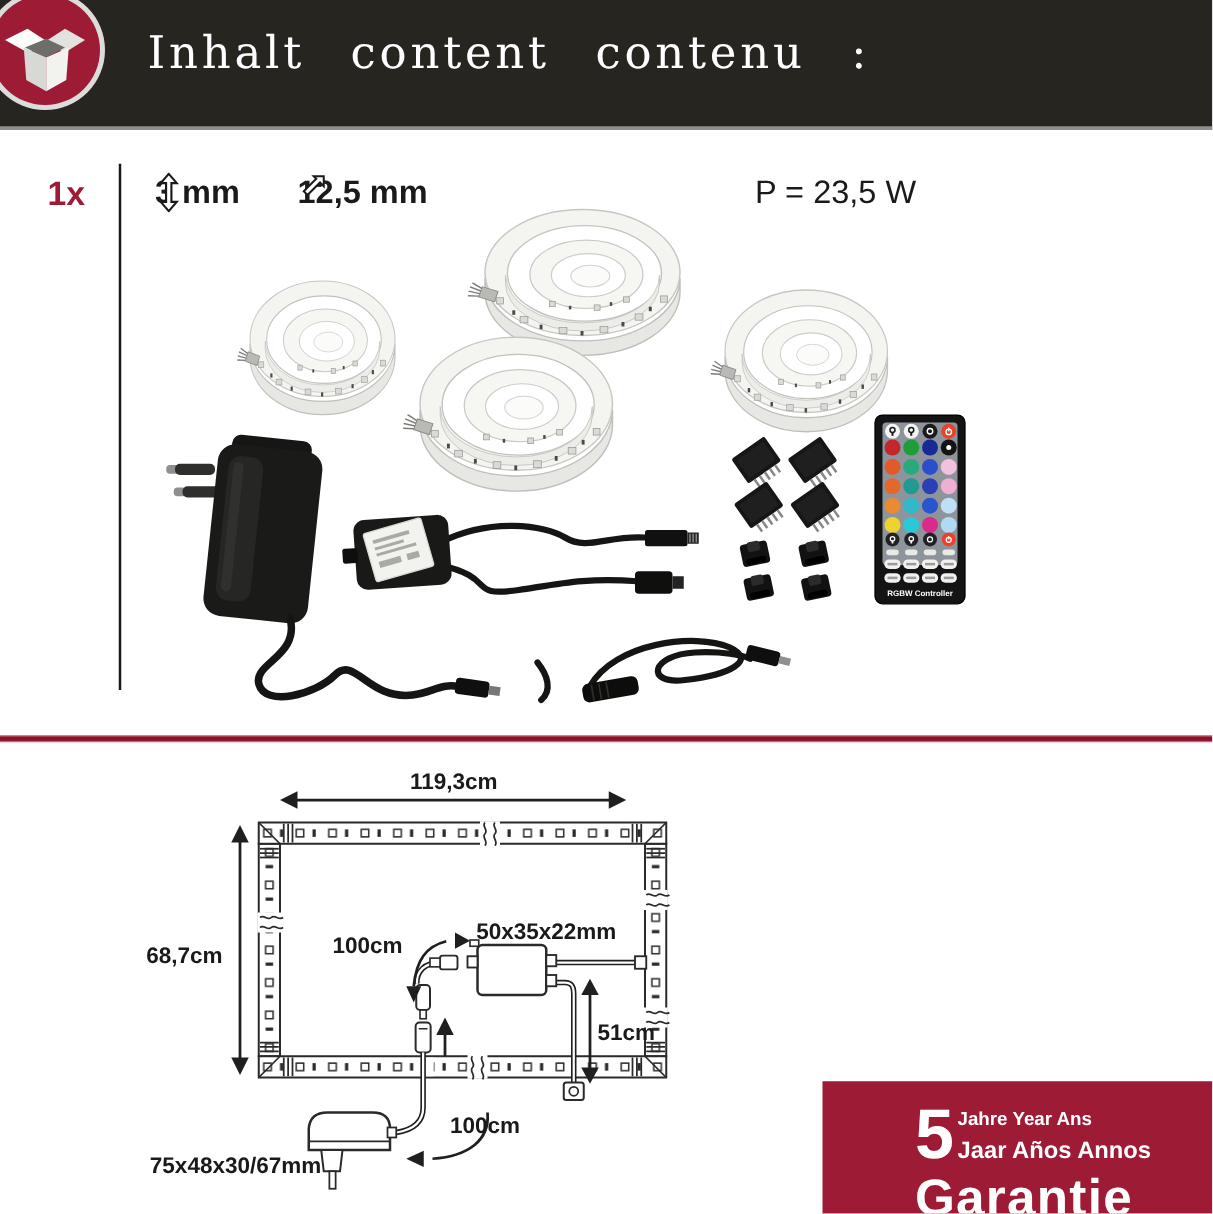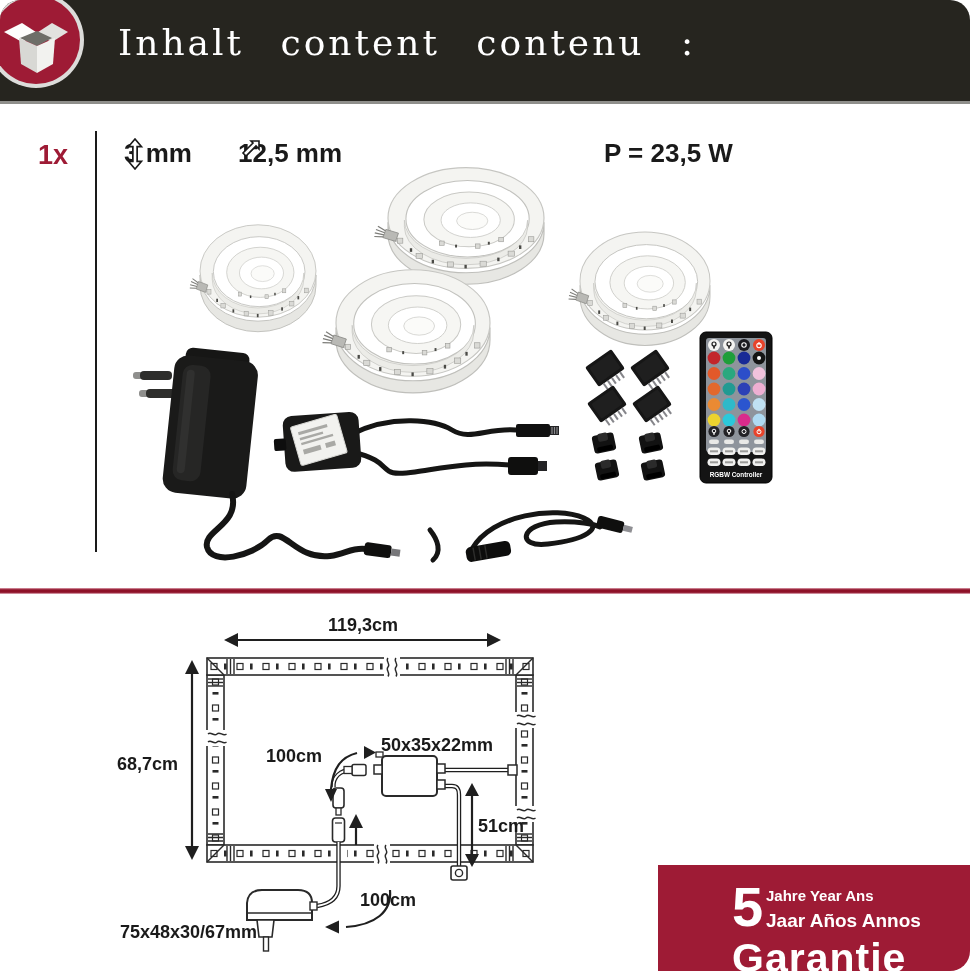--- a/index.html
+++ b/index.html
@@ -1,32 +1,32 @@
 <!DOCTYPE html>
 <html><head>
 <meta charset="utf-8">
 <style>
   html,body{margin:0;padding:0;background:#fff;}
   #page{position:relative;width:970px;height:971px;overflow:hidden;background:#fff;
-        font-family:"Liberation Sans",sans-serif;border-radius:20px;}
+        font-family:"Liberation Sans",sans-serif;}
   
   #topbar{position:absolute;left:0;top:0;width:970px;height:101px;background:#26251f;
           border-bottom:3px solid #8f8f8b;}
   #badge{position:absolute;left:-8px;top:-4px;}
   #title{position:absolute;left:118px;top:22px;color:#fff;
          font-family:"DejaVu Serif","Liberation Serif",serif;
          font-size:36px;letter-spacing:3px;word-spacing:22px;white-space:nowrap;}
   
   .qty{position:absolute;left:38px;top:140px;font-size:27px;font-weight:bold;color:#9e1b35;text-align:right;}
   #vdiv{position:absolute;left:95px;top:131px;width:2px;height:421px;background:#1a1a1a;}
   .spec{position:absolute;top:138px;display:flex;align-items:flex-start;gap:6px;
         font-size:26px;font-weight:bold;color:#1a1a1a;white-space:nowrap;}
   #spec-h{left:124px;}
   #spec-w{left:238px;}
-  #power{position:absolute;left:604px;top:138px;font-size:26px;font-weight:bold;color:#1a1a1a;white-space:nowrap;}
+  #power{position:absolute;left:604px;top:138px;font-size:26px;font-weight:normal;color:#1a1a1a;white-space:nowrap;}
   
   #redline{position:absolute;left:0;top:588px;width:970px;height:6px;
            background:linear-gradient(to bottom,#dfa3b2 0%,#8e1128 30%,#8e1128 72%,#e7bcc8 100%);}
   
   svg{position:absolute;left:0;display:block;}
   .cb{stroke:#151514;stroke-width:6;fill:none;stroke-linecap:round;}
   .cb2{stroke:#151514;stroke-width:5;fill:none;stroke-linecap:round;}
   .w1{stroke:#1f1f1f;stroke-width:4.4;fill:none;}
   .w2{stroke:#fff;stroke-width:1.8;fill:none;}
   .dim{stroke:#1f1f1f;stroke-width:2.2;fill:none;}

